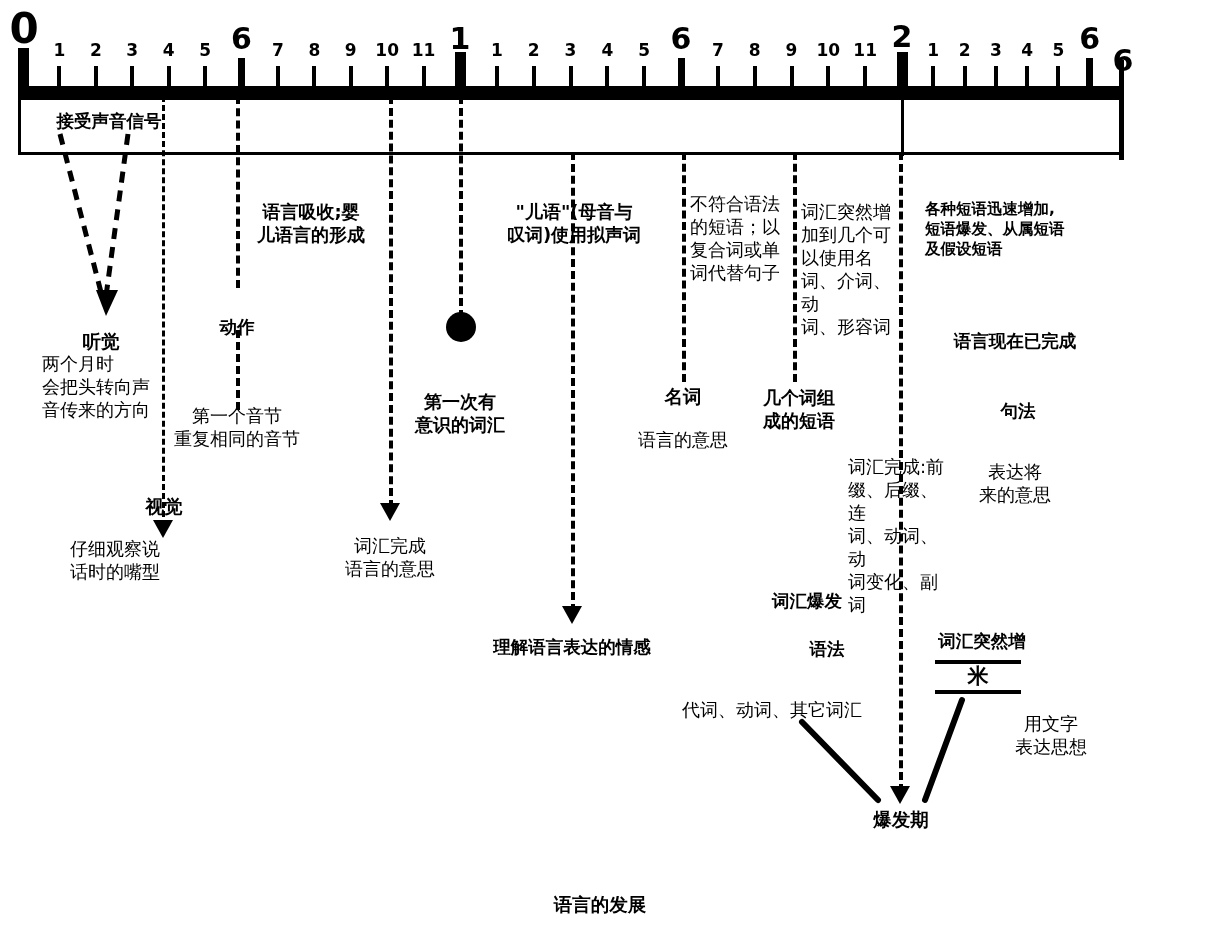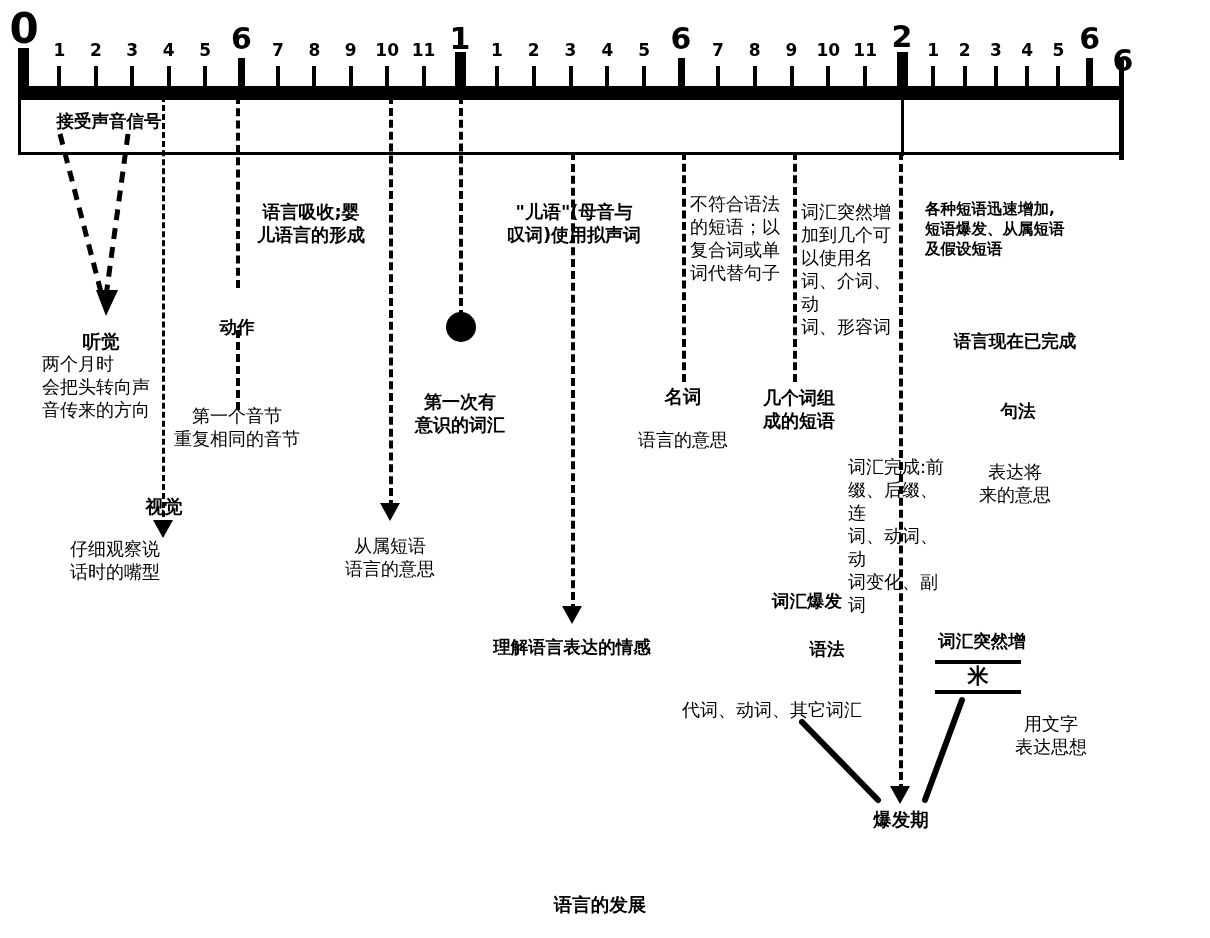--- a/index.html
+++ b/index.html
@@ -217,21 +217,21 @@
 音传来的方向</div>
 
   <div class="lbl b c s18" style="left:108px;top:495px;width:112px;">视觉</div>
   <div class="lbl l s16" style="left:70px;top:537px;width:134px;">仔细观察说
 话时的嘴型</div>
 
   <div class="lbl b c s17" style="left:182px;top:316px;width:110px;">动作</div>
   <div class="lbl c s16" style="left:172px;top:404px;width:130px;">第一个音节
 重复相同的音节</div>
 
-  <div class="lbl c s16" style="left:326px;top:534px;width:128px;">从属短语
+  <div class="lbl c s16" style="left:326px;top:534px;width:128px;">词汇完成
 语言的意思</div>
 
   <div class="lbl b c s16" style="left:396px;top:390px;width:128px;">第一次有
 意识的词汇</div>
 
   <div class="lbl b c s17" style="left:466px;top:636px;width:212px;">理解语言表达的情感</div>
 
   <div class="lbl b c s18" style="left:628px;top:385px;width:110px;">名词</div>
   <div class="lbl c s16" style="left:628px;top:428px;width:110px;">语言的意思</div>
 

